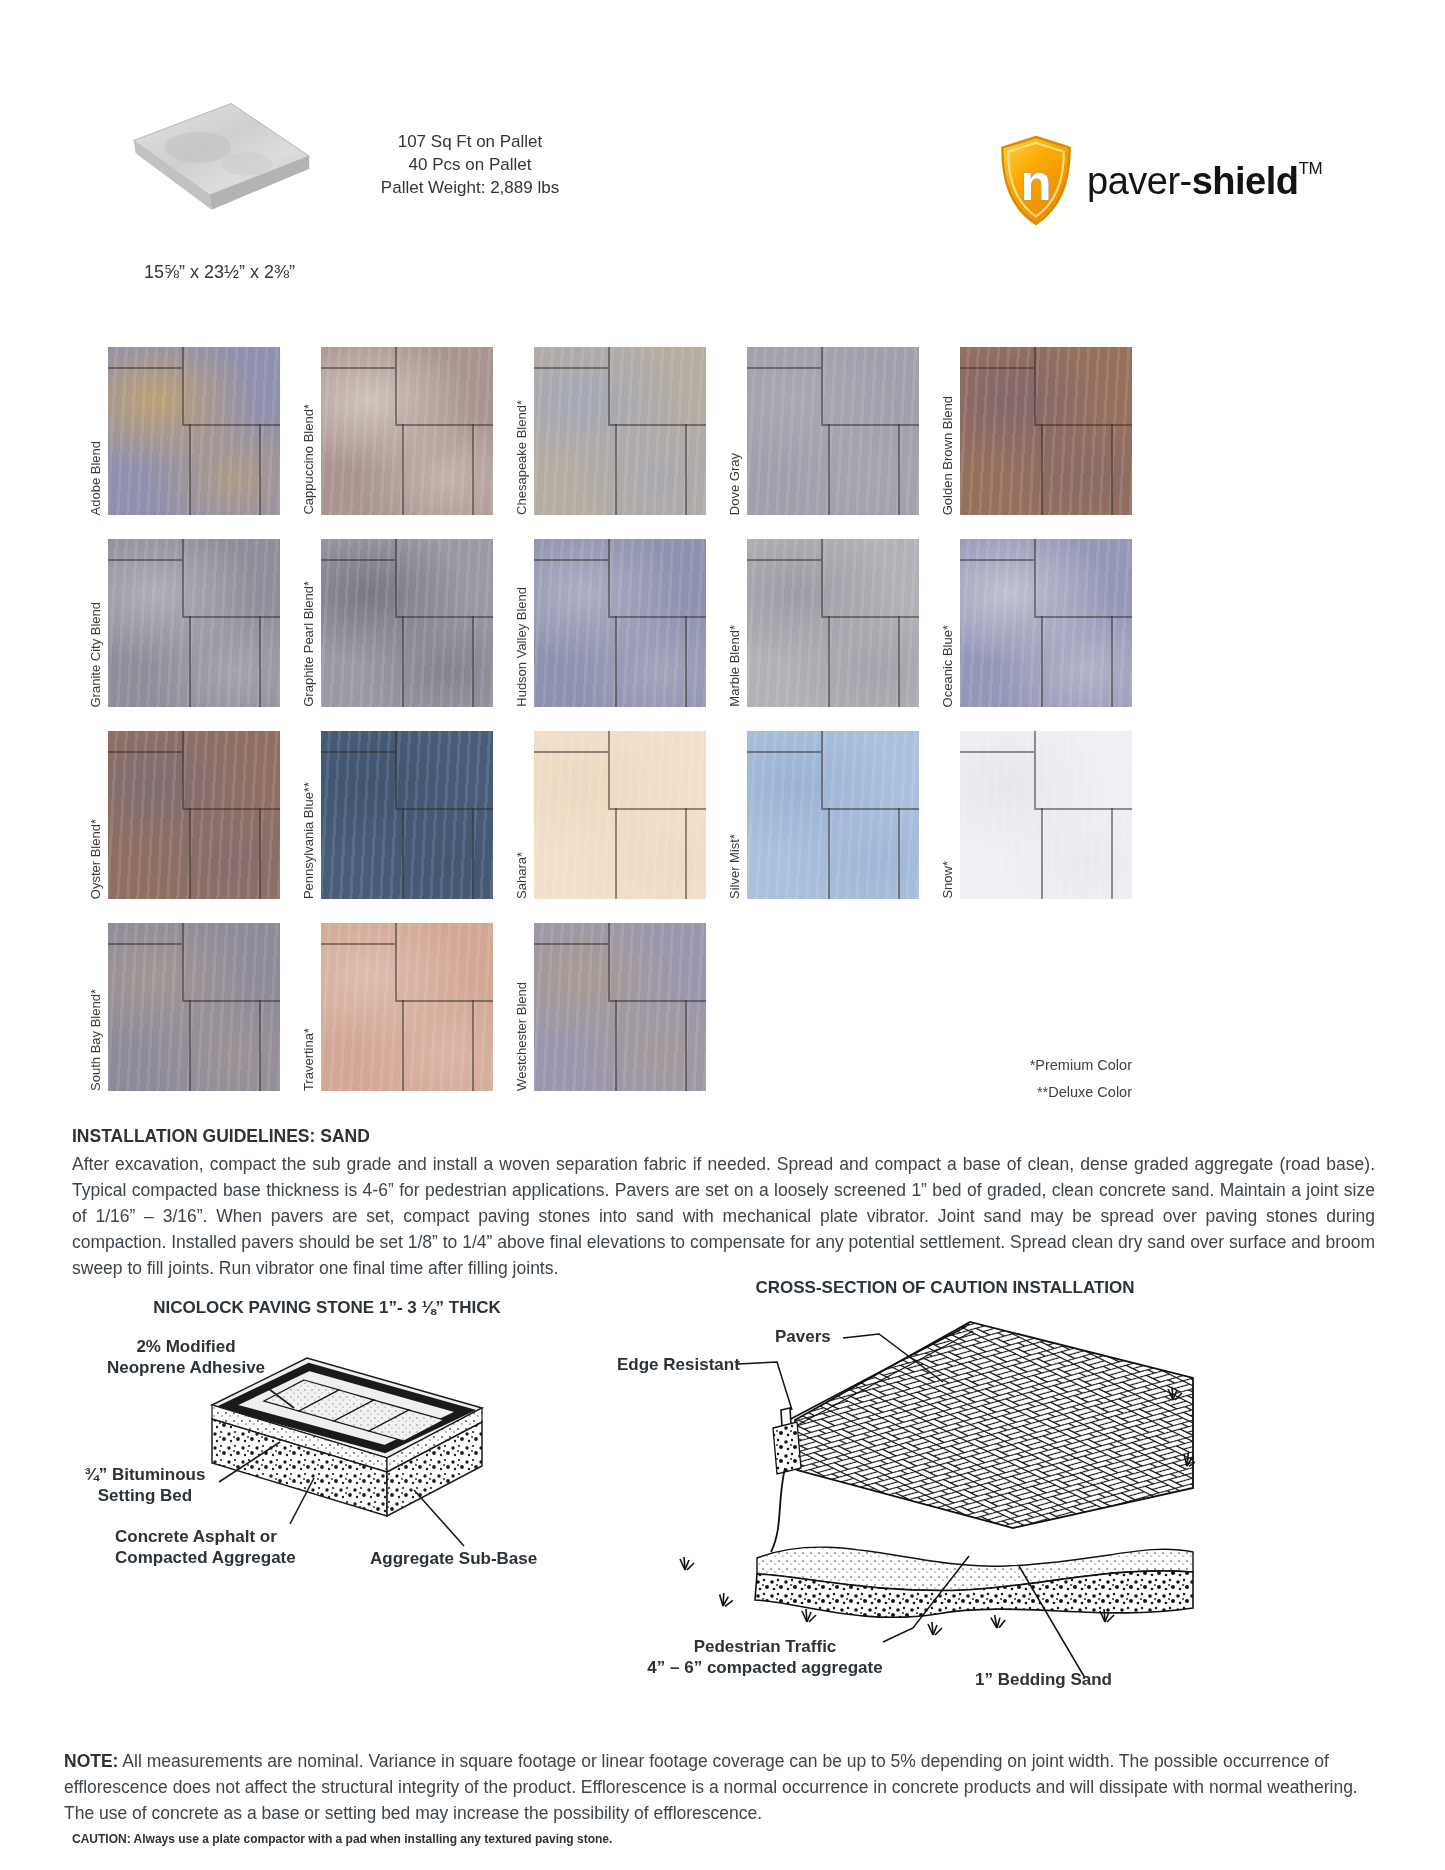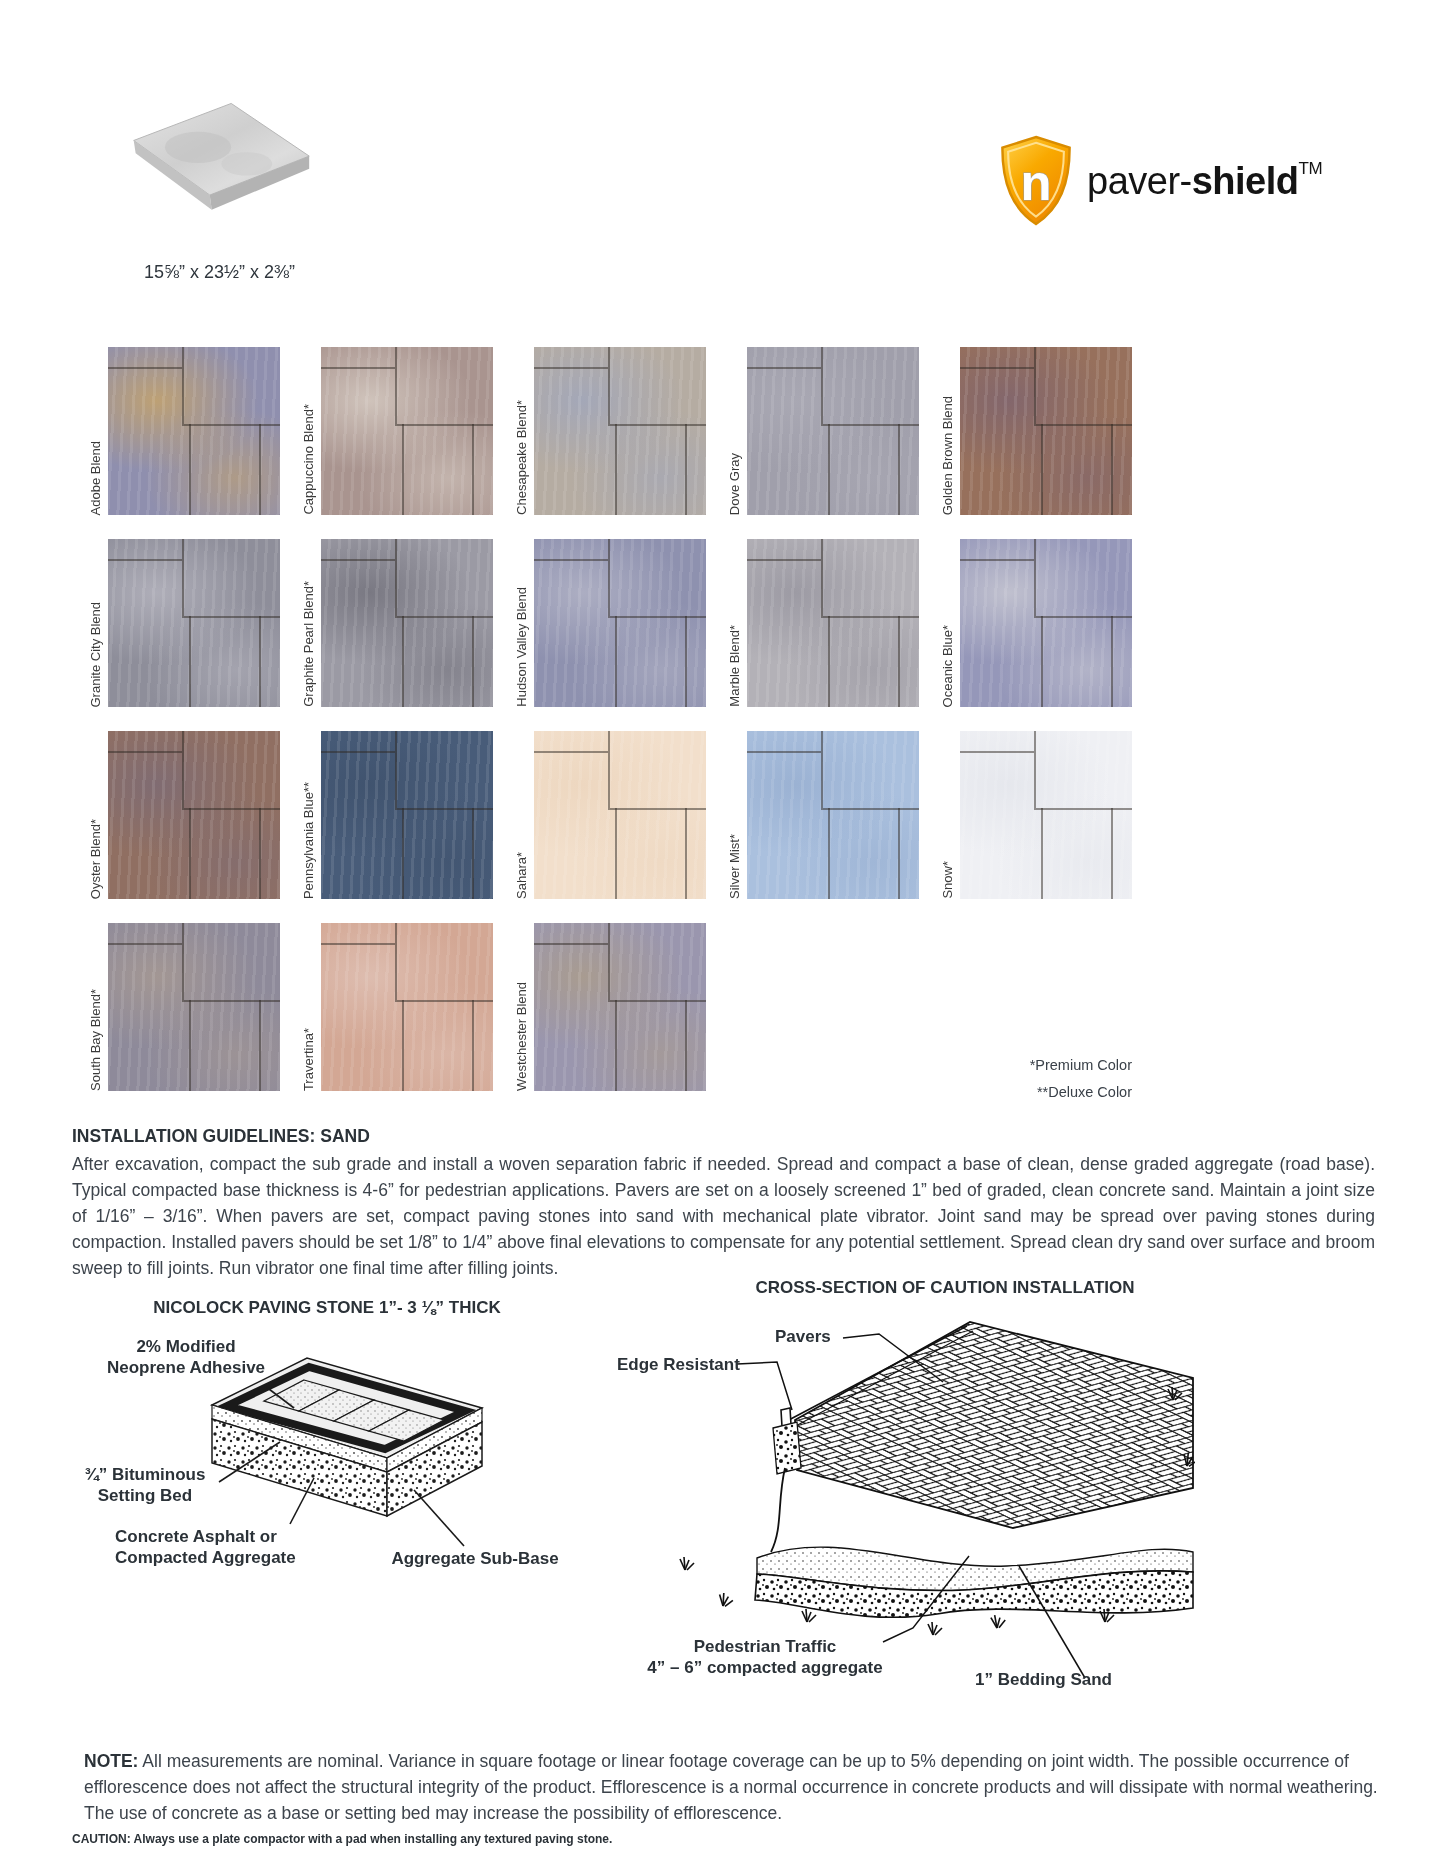--- a/index.html
+++ b/index.html
@@ -31,27 +31,27 @@
 
   
   .guidelines{position:absolute;left:72px;top:1126px;width:1303px;}
   .guidelines h3{margin:0 0 4px 0;font-size:17.5px;color:#2b3238;}
   .guidelines p{margin:0;font-size:17.5px;line-height:26px;text-align:justify;color:#3d444c;}
 
   
   .diagram{position:absolute;}
   .diagram svg{position:absolute;left:0;top:0;}
   .dg-title{position:absolute;font-size:17px;font-weight:bold;color:#2b3238;text-align:center;}
-  .dg-label{position:absolute;font-size:17px;font-weight:bold;color:#2b3238;line-height:21px;white-space:pre-line;text-align:center;}
+  .dg-label{position:absolute;font-size:17px;font-weight:bold;color:#2b3238;line-height:21px;white-space:pre-line;}
   .dg-label.small{font-size:15px;line-height:20px;}
   .diagram-left{left:72px;top:1290px;width:510px;height:300px;}
   .diagram-right{left:545px;top:1270px;width:650px;height:450px;}
 
   
-  .notes{position:absolute;left:84px;top:1748px;width:1303px;font-size:17.5px;line-height:26px;color:#3d444c;}
+  .notes{position:absolute;left:64px;top:1748px;width:1303px;font-size:17.5px;line-height:26px;color:#3d444c;}
   .notes .nb{font-weight:bold;color:#2b3238;}
   .caution{position:absolute;left:72px;top:1832px;width:1303px;font-size:12px;font-weight:bold;color:#2b3238;}
 </style>
 </head>
 <body>
 
 <div class="page">
 
   <svg class="product-img" viewBox="0 0 200 135">
     <defs>
@@ -63,20 +63,25 @@
       </linearGradient>
     </defs>
     <polygon points="12,48 112,10 192,64 90,104" fill="url(#slabTop)" stroke="#b5b5b5" stroke-width="1"></polygon>
     <polygon points="12,48 90,104 92,119 14,61" fill="#c2c2c2"></polygon>
     <polygon points="90,104 192,64 192,77 92,119" fill="#b3b3b3"></polygon>
     <ellipse cx="78" cy="55" rx="34" ry="16" fill="#bdbdbd" opacity="0.45"></ellipse>
     <ellipse cx="128" cy="72" rx="26" ry="12" fill="#c9c9c9" opacity="0.5"></ellipse>
   </svg>
   <div class="dims">15⅝” x 23½” x 2⅜”</div>
 
+  <div class="pallet-info">
+    <div>107 Sq Ft on Pallet</div>
+    <div>40 Pcs on Pallet</div>
+    <div>Pallet Weight: 2,889 lbs</div>
+  </div>
 
   <div class="logo">
     <svg class="logo-shield" viewBox="0 0 100 112">
       <defs>
         <linearGradient id="gold" x1="0" y1="0" x2="0.7" y2="1">
           <stop offset="0" stop-color="#FFD34D"></stop>
             <stop offset="0.45" stop-color="#F9A900"></stop>
           <stop offset="1" stop-color="#EE8700"></stop>
         </linearGradient>
       </defs>

